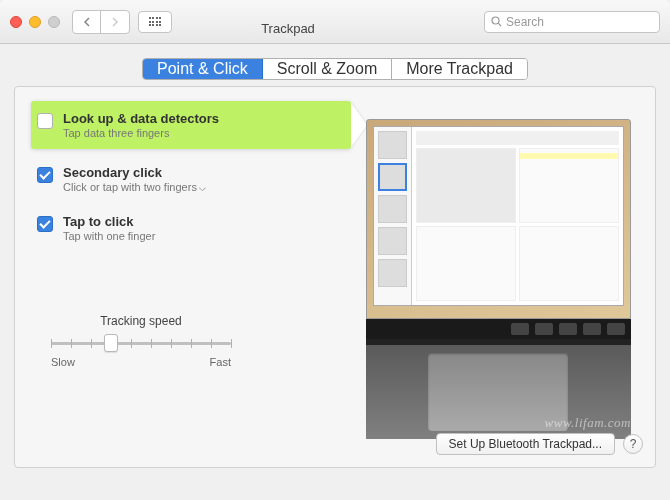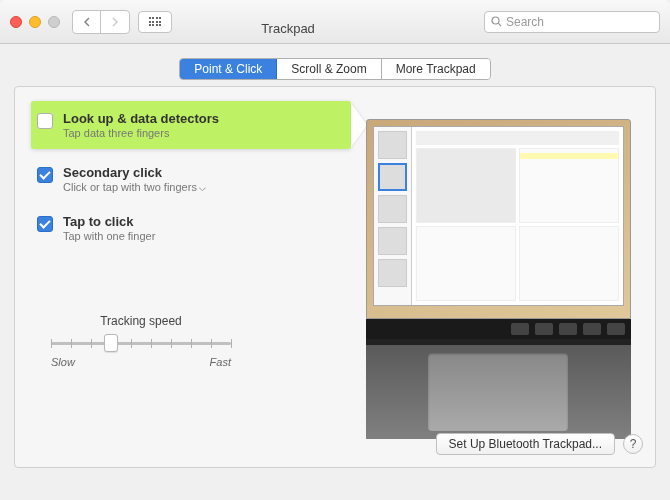--- a/index.html
+++ b/index.html
@@ -16,21 +16,21 @@
 .navbtn:last-child { border-right: none; color: #ccc; }
 .gridbtn { width: 34px; height: 22px; border: 1px solid #c4c4c4; border-radius: 4px; background: #fff; display: flex; align-items: center; justify-content: center; }
 .gridicon { display: grid; grid-template-columns: repeat(4, 2px); grid-template-rows: repeat(3, 2px); gap: 1.5px; }
 .gridicon span { background: #666; width: 2px; height: 2px; }
 .title { flex: 1; text-align: center; font-size: 13px; color: #444; margin-left: -80px; margin-top: 14px; }
 .search { width: 176px; height: 22px; border: 1px solid #c4c4c4; border-radius: 4px; background: #fff; display: flex; align-items: center; padding: 0 6px; color: #999; font-size: 12px; gap: 4px; }
 
 .content { padding: 14px 14px 0 14px; }
 .tabs { display: flex; justify-content: center; margin-bottom: 6px; }
 .tabgroup { display: flex; border: 1px solid #b0b0b0; border-radius: 4px; overflow: hidden; height: 22px; }
-.tab { padding: 0 14px; font-size: 12px; display: flex; align-items: center; background: #fff; border-right: 1px solid #b0b0b0; color: #333; }
+.tab { padding: 0 14px; font-size: 16px; display: flex; align-items: center; background: #fff; border-right: 1px solid #b0b0b0; color: #333; }
 .tab:last-child { border-right: none; }
 .tab.active { background: #3b82e0; color: #fff; border-color: #2a6fc8; }
 
 .pane { border: 1px solid #d0d0d0; border-top: 1px solid #d0d0d0; border-radius: 4px; background: #f6f6f6; height: 382px; display: flex; padding: 14px 10px 10px 16px; position: relative; }
 .left { width: 320px; }
 .right { flex: 1; display: flex; align-items: center; justify-content: center; }
 
 .opt { padding: 10px 10px 10px 6px; position: relative; }
 .opt.highlight { background: #bef264; box-shadow: 0 1px 4px rgba(0,0,0,0.15); border-radius: 3px; margin-bottom: 6px; }
 .opt.highlight::after { content:''; position: absolute; right: -16px; top: 50%; transform: translateY(-50%); border-left: 16px solid #fff; border-top: 22px solid transparent; border-bottom: 22px solid transparent; filter: drop-shadow(1px 0 1px rgba(0,0,0,0.08)); }
@@ -41,21 +41,21 @@
 .optlabel { font-size: 13px; font-weight: 600; color: #333; }
 .optsub { font-size: 11px; color: #777; margin-top: 1px; }
 .chev { font-size: 9px; color: #777; margin-left: 2px; }
 
 .trackarea { margin-top: 62px; text-align: center; width: 220px; }
 .tracklabel { font-size: 12px; color: #444; margin-bottom: 6px; }
 .slider { position: relative; height: 18px; width: 180px; margin: 0 auto; }
 .slider .rail { position: absolute; top: 8px; width: 100%; height: 3px; background: #c0c0c0; border-radius: 2px; }
 .slider .tick { position: absolute; top: 5px; width: 1px; height: 9px; background: #b0b0b0; }
 .slider .thumb { position: absolute; top: 0; width: 14px; height: 18px; background: #fff; border: 1px solid #b8b8b8; border-radius: 3px; transform: translateX(-50%); box-shadow: 0 1px 1px rgba(0,0,0,0.1); }
-.slabels { display: flex; justify-content: space-between; width: 180px; margin: 4px auto 0; font-size: 11px; color: #666; font-style: italic; }
+.slabels { display: flex; justify-content: space-between; width: 180px; margin: 4px auto 0; font-size: 11px; color: #666; }
 
 .preview { width: 265px; height: 320px; display: flex; flex-direction: column; }
 .preview-screen { flex: 1; background: linear-gradient(160deg,#c9a87a,#e0c89a); border: 1px solid #999; border-radius: 3px 3px 0 0; position: relative; overflow:hidden; }
 .preview-window { position: absolute; top: 6px; left: 6px; right: 6px; height: 180px; background: #fff; border: 1px solid #aaa; display: flex; }
 .preview-thumbs { width: 38px; border-right: 1px solid #ccc; display: flex; flex-direction: column; gap: 4px; padding: 4px; background: #f8f8f8;}
 .preview-thumb { height: 28px; background: #ddd; border: 1px solid #ccc; }
 .preview-thumb.sel { border: 2px solid #3b82e0; }
 .preview-main { flex: 1; padding: 4px; display: grid; grid-template-columns: 1fr 1fr; grid-template-rows: auto 1fr 1fr; gap: 3px; font-size: 5px; color: #999; }
 .preview-main .hdr { grid-column: 1/3; height: 14px; background: #f0f0f0; }
 .preview-main .cell { background: #fafafa; border: 1px solid #eee; }
@@ -219,14 +219,15 @@
             <div class="tppad"></div>
           </div>
       </div>
     </div>
 
     <div class="footer">
       <div class="setupbtn">Set Up Bluetooth Trackpad...</div>
       <div class="helpbtn">?</div>
     </div>
 
+    <div class="watermark">www.lifam.com</div>
   </div>
 </div>
 
 </body></html>

